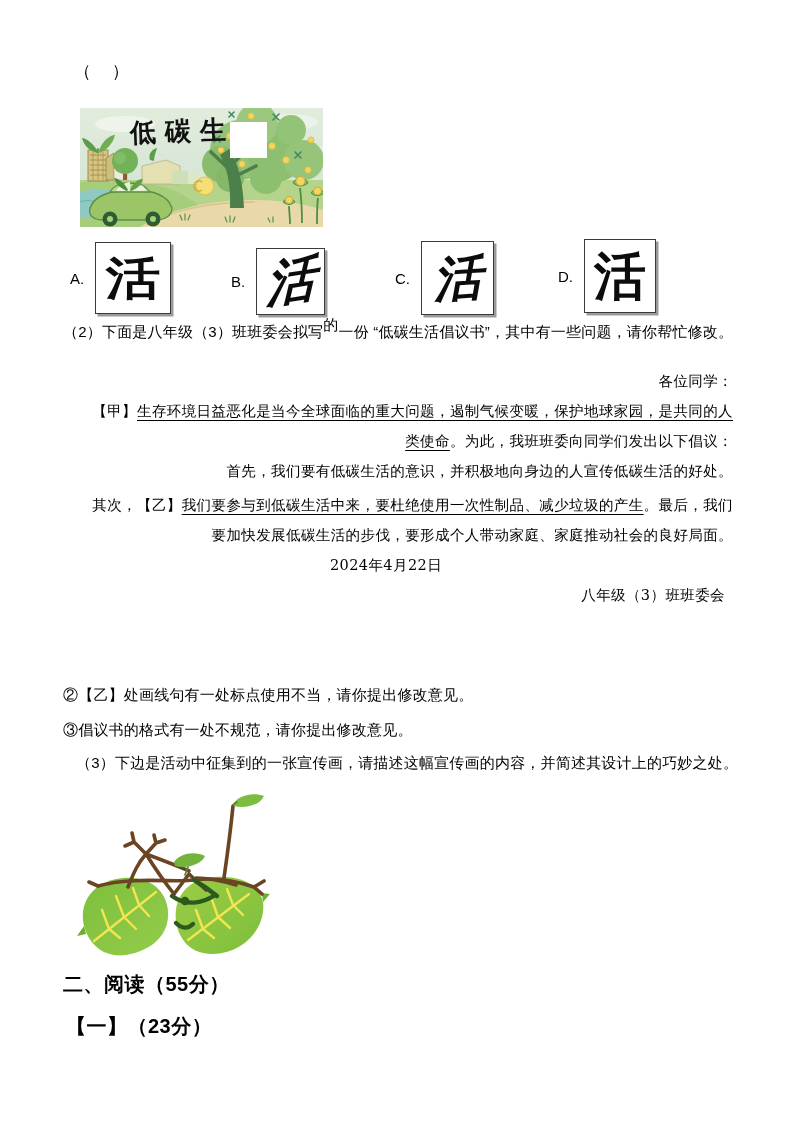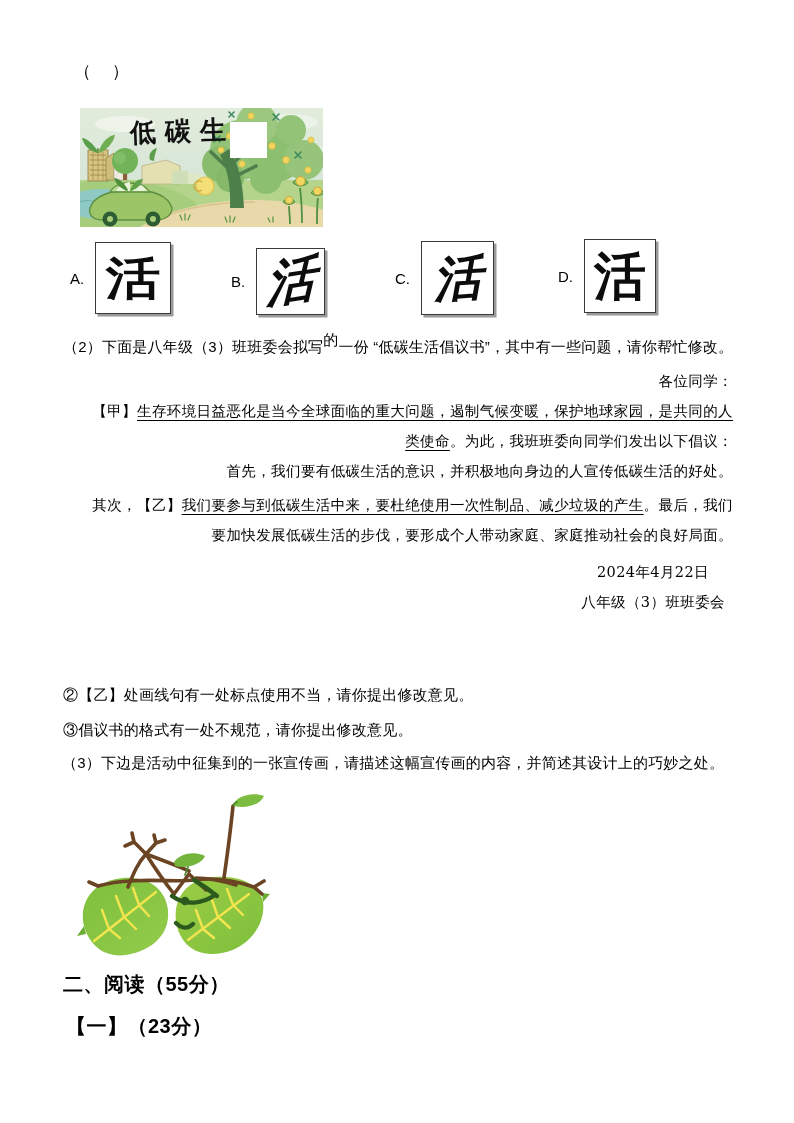--- a/index.html
+++ b/index.html
@@ -31,21 +31,21 @@
   
   .qline{font-size:15px;white-space:nowrap;letter-spacing:.2px;}
   .sup{position:relative;top:-7px;}
 
   .letter{left:63px;top:366px;width:670px;font-family:"DejaVu Serif",serif;
         font-size:14.5px;line-height:30px;letter-spacing:.4px;}
   .letter p{margin:0;text-align:right;}
   .letter .title{text-align:center;letter-spacing:1px;}
   .letter .para{text-indent:2em;}
   .ul{text-decoration:underline;text-underline-offset:4px;}
-  .letter .date{text-align:right;padding-right:24px;margin-top:7px;}
+  .letter .date{text-align:center;padding-right:24px;}
   .letter .sign{text-align:right;padding-right:8px;}
 
   
   .bike{left:76px;top:790px;width:195px;height:170px;}
   .bike svg{display:block;width:195px;height:170px;}
 
   .heading{font-size:20px;font-weight:bold;white-space:nowrap;letter-spacing:.5px;}
 </style>
 </head>
 <body>
@@ -185,37 +185,37 @@
       <span class="char char-c">活</span>
     </div>
   </div>
   <div class="opt" style="left:558px;top:238px;">
     <span class="opt-label">D.</span>
     <div class="char-box" style="width:70px;height:72px;">
       <span class="char char-d">活</span>
     </div>
   </div>
 
-  <p class="abs qline" style="left:63px;top:338px;margin:0;">
+  <p class="abs qline" style="left:63px;top:323px;margin:0;">
     <span>（2）下面是八年级（3）班班委会拟写</span><span class="sup">的</span><span>一份 “低碳生活倡议书”，其中有一些问题，请你帮忙修改。</span>
   </p>
 
   <div class="abs letter">
     <p>各位同学：</p>
     <p class="para"><span>【甲】</span><span class="ul">生存环境日益恶化是当今全球面临的重大问题，遏制气候变暖，保护地球家园，是共同的人类使命</span><span>。为此，我班班委向同学们发出以下倡议：</span></p>
     <p class="para">首先，我们要有低碳生活的意识，并积极地向身边的人宣传低碳生活的好处。</p>
     <p class="para" style="margin-top:4px;"><span>其次，</span><span>【乙】</span><span class="ul">我们要参与到低碳生活中来，要杜绝使用一次性制品、减少垃圾的产生</span><span>。最后，我们要加快发展低碳生活的步伐，要形成个人带动家庭、家庭推动社会的良好局面。</span></p>
     <p class="date">2024年4月22日</p>
     <p class="sign">八年级（3）班班委会</p>
   </div>
 
   <p class="abs qline" style="left:63px;top:686px;margin:0;">②【乙】处画线句有一处标点使用不当，请你提出修改意见。</p>
   <p class="abs qline" style="left:63px;top:721px;margin:0;">③倡议书的格式有一处不规范，请你提出修改意见。</p>
 
-  <p class="abs qline" style="left:62px;top:754px;margin:0;">（3）下边是活动中征集到的一张宣传画，请描述这幅宣传画的内容，并简述其设计上的巧妙之处。</p>
+  <p class="abs qline" style="left:76px;top:754px;margin:0;">（3）下边是活动中征集到的一张宣传画，请描述这幅宣传画的内容，并简述其设计上的巧妙之处。</p>
 
   <div class="abs bike">
     <svg viewBox="0 0 195 170">
       <defs>
         <linearGradient id="lw" x1="0" y1="0" x2="1" y2="1">
           <stop offset="0" stop-color="#7dbf3c"></stop>
             <stop offset="1" stop-color="#94cc4b"></stop>
         </linearGradient>
         <linearGradient id="rw" x1="0" y1="0" x2="1" y2="1">
           <stop offset="0" stop-color="#9ccd45"></stop>

